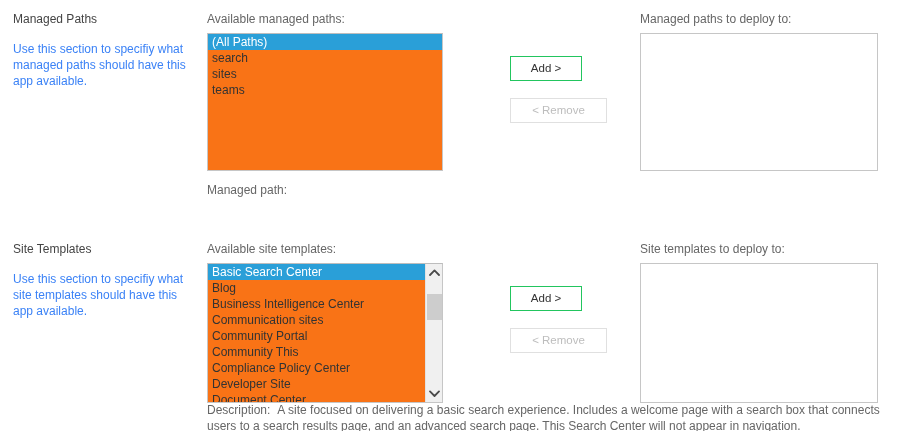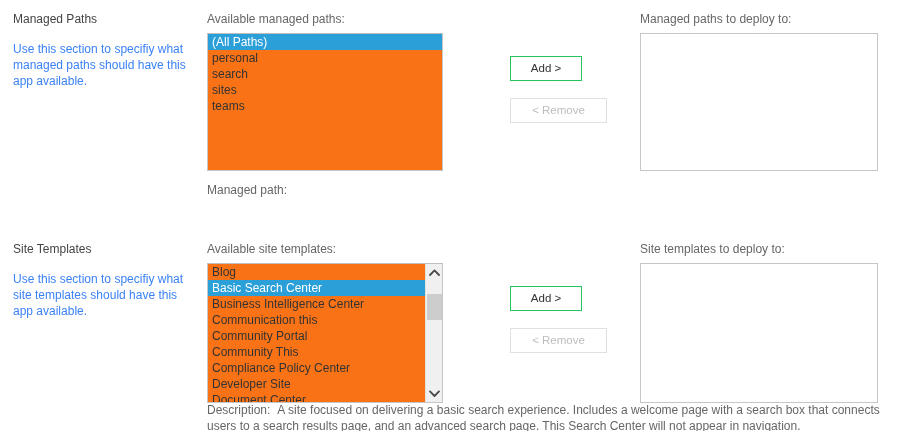--- a/index.html
+++ b/index.html
@@ -203,21 +203,20 @@
     <h3 class="desc-title">Managed Paths</h3>
     <p class="desc-body">Use this section to specifiy what managed paths should have this app available.</p>
   </div>
 
   <div class="mid-col">
     <span class="field-label">Available managed paths:</span>
 
     <div class="listbox small">
       <ul class="options" id="mp-options">
           <li class="option selected">(All Paths)</li>
-          <li class="option">personal</li>
           <li class="option">search</li>
           <li class="option">sites</li>
           <li class="option">teams</li>
         </ul>
     </div>
 
     <span class="sub-label">Managed path:</span>
   </div>
 
   <div class="btn-col">
@@ -237,24 +236,24 @@
   <div class="desc-col">
     <h3 class="desc-title">Site Templates</h3>
     <p class="desc-body">Use this section to specifiy what site templates should have this app available.</p>
   </div>
 
   <div class="mid-col">
     <span class="field-label">Available site templates:</span>
 
     <div class="listbox tall">
       <ul class="options" id="st-options">
+          <li class="option selected">Basic Search Center</li>
           <li class="option">Blog</li>
-          <li class="option selected">Basic Search Center</li>
           <li class="option">Business Intelligence Center</li>
-          <li class="option">Communication this</li>
+          <li class="option">Communication sites</li>
           <li class="option">Community Portal</li>
           <li class="option">Community This</li>
           <li class="option">Compliance Policy Center</li>
           <li class="option">Developer Site</li>
           <li class="option">Document Center</li>
         </ul>
 
       <div class="vscroll">
         <div class="arrow up">
           <svg width="11" height="7" viewBox="0 0 11 7">

